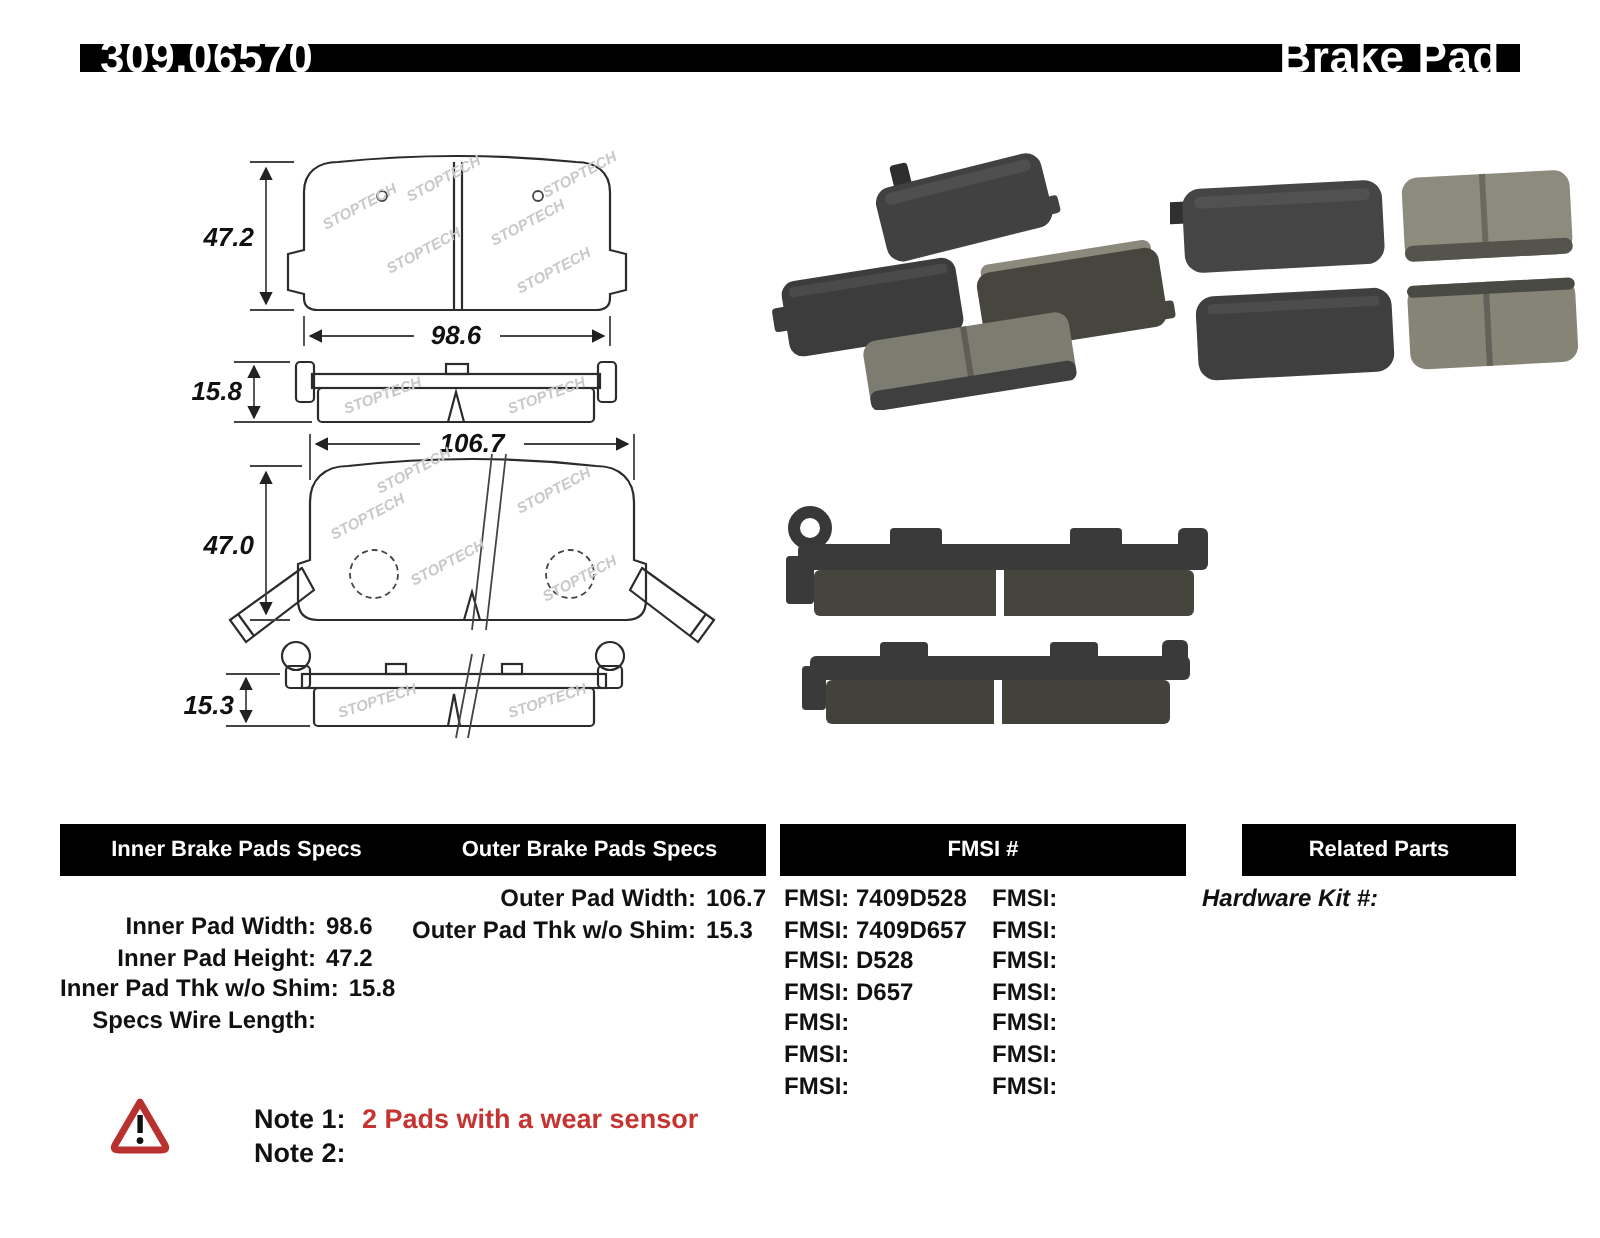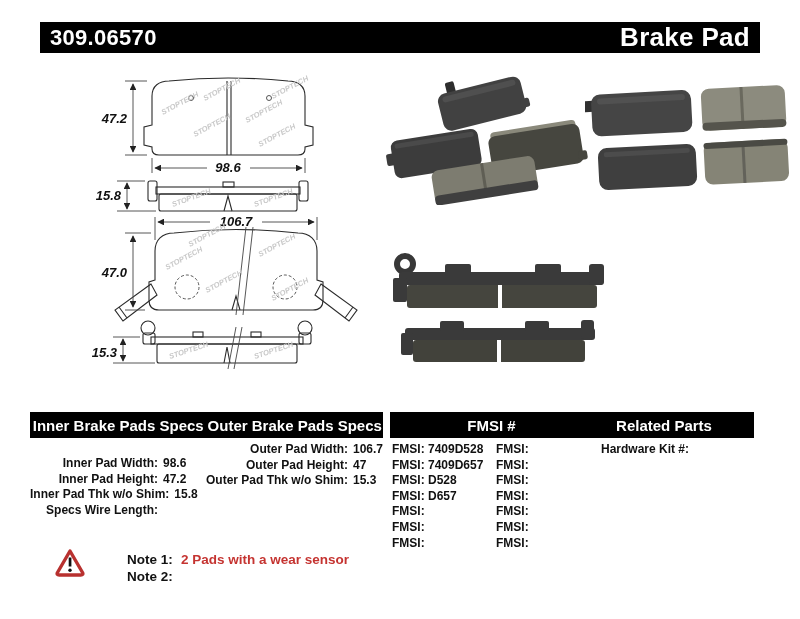--- a/index.html
+++ b/index.html
@@ -1,47 +1,47 @@
 <!DOCTYPE html>
 <html><head>
 <meta charset="utf-8">
 <style>
   html,body{margin:0;padding:0;background:#fff;}
   .page{position:relative;width:800px;height:619px;background:#ffffff;overflow:hidden;
         font-family:"Liberation Sans","DejaVu Sans",sans-serif;color:#111;}
 
   
-  .hdr-bar{position:absolute;left:40px;top:22px;width:720px;height:31px;background:#000;
+  .hdr-bar{position:absolute;left:40px;top:22px;width:720px;height:14px;background:#000;
            display:flex;align-items:center;justify-content:space-between;padding:0 10px;box-sizing:border-box;}
   .hdr-part{color:#fff;font-size:22px;font-weight:bold;letter-spacing:.3px;}
-  .hdr-name{color:#fff;font-size:26px;font-weight:bold;letter-spacing:.3px;}
+  .hdr-name{color:#fff;font-size:22px;font-weight:bold;letter-spacing:.3px;}
 
   
   .tech-svg{position:absolute;left:55px;top:65px;}
   .ln{stroke:#2b2b2b;stroke-width:1.1;fill:none;}
   .thin{stroke:#444;stroke-width:.9;fill:none;}
   .dim{font:italic bold 13px "Liberation Sans","DejaVu Sans",sans-serif;fill:#111;}
   .wm{font:italic bold 7.5px "Liberation Sans","DejaVu Sans",sans-serif;fill:#c9c9c9;}
 
   
   .photo{position:absolute;}
 
   
   .tbl-hdr{position:absolute;top:412px;height:26px;background:#000;color:#fff;
-           display:flex;align-items:center;font-size:15px;font-weight:bold;}
+           display:flex;align-items:center;font-size:11px;font-weight:bold;}
   .tbl-hdr .half{flex:1;text-align:center;}
   .tbl-hdr.center{justify-content:center;}
   .spec-col{position:absolute;top:442px;font-size:12px;font-weight:bold;}
   .spec-row{display:flex;height:15.6px;line-height:15.6px;}
   .spec-label{flex:1;text-align:right;white-space:nowrap;}
   .spec-value{width:48px;text-align:left;padding-left:5px;box-sizing:border-box;white-space:nowrap;}
   .fmsi-row{display:flex;height:15.6px;line-height:15.6px;}
   .fmsi-label{width:36px;white-space:nowrap;}
   .fmsi-value{flex:1;white-space:nowrap;}
-  .rel-row{height:15.6px;line-height:15.6px;white-space:nowrap;}
+  .rel-row{height:15.6px;line-height:15.6px;white-space:nowrap;font-style:italic;}
 
   
   .warn{position:absolute;left:55px;top:548px;}
   .notes{position:absolute;left:95px;top:551px;font-size:13.5px;font-weight:bold;}
   .note-row{height:17px;line-height:17px;display:flex;margin-left:32px;}
   .note-label{width:52px;}
   .note-red{color:#c53431;padding-left:2px;white-space:nowrap;}
 </style>
 </head>
 <body>
@@ -213,21 +213,21 @@
     </g>
   </svg>
 
   <div class="tbl-hdr" style="left:30px;width:353px;">
     <span class="half">Inner Brake Pads Specs</span>
     <span class="half">Outer Brake Pads Specs</span>
   </div>
   <div class="tbl-hdr center" style="left:390px;width:203px;">
     <span>FMSI #</span>
   </div>
-  <div class="tbl-hdr center" style="left:574px;width:180px;">
+  <div class="tbl-hdr center" style="left:621px;width:137px;">
     <span>Related Parts</span>
   </div>
 
   <div class="spec-col" style="left:30px;width:176px;margin-top:14px;">
     <div class="spec-row">
       <span class="spec-label">Inner Pad Width:</span>
         <span class="spec-value">98.6</span>
     </div>
     <div class="spec-row">
       <span class="spec-label">Inner Pad Height:</span>
@@ -240,24 +240,20 @@
     <div class="spec-row">
       <span class="spec-label">Specs Wire Length:</span>
         <span class="spec-value"></span>
     </div>
   </div>
 
   <div class="spec-col" style="left:206px;width:190px;">
     <div class="spec-row">
       <span class="spec-label">Outer Pad Width:</span>
         <span class="spec-value">106.7</span>
-    </div>
-    <div class="spec-row">
-      <span class="spec-label">Outer Pad Height:</span>
-        <span class="spec-value">47</span>
     </div>
     <div class="spec-row">
       <span class="spec-label">Outer Pad Thk w/o Shim:</span>
         <span class="spec-value">15.3</span>
     </div>
   </div>
 
   <div class="spec-col" style="left:392px;width:100px;">
     <div class="fmsi-row">
         <span class="fmsi-label">FMSI:</span>

